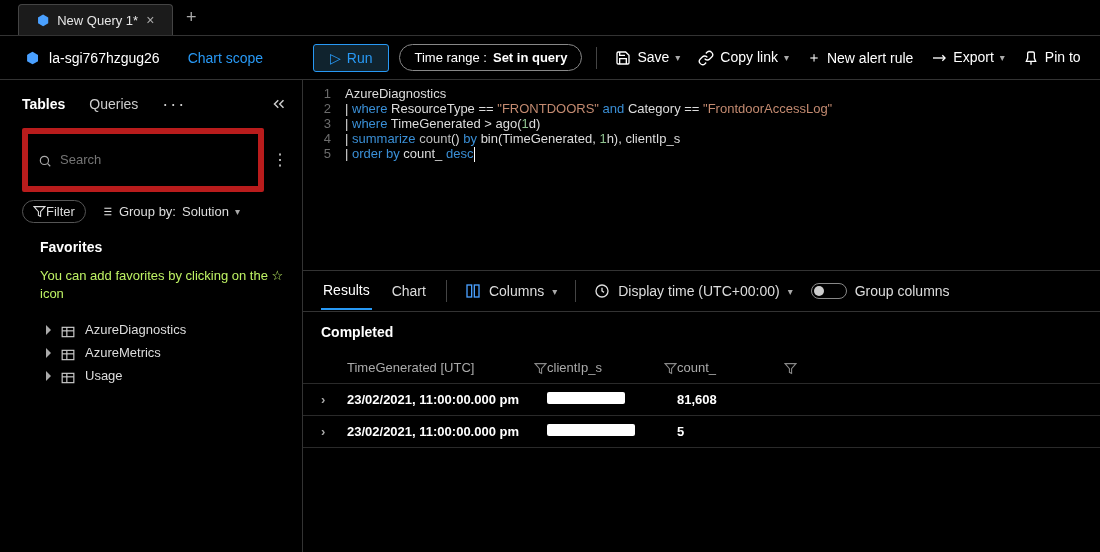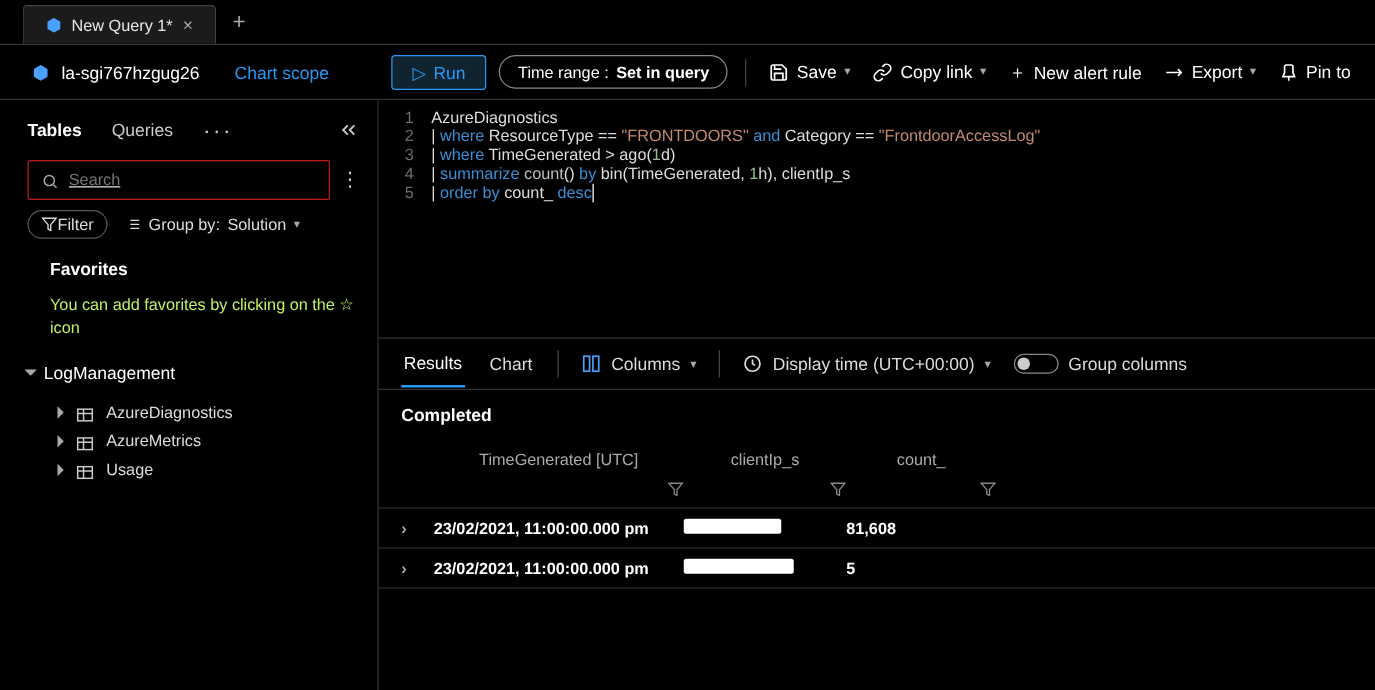--- a/index.html
+++ b/index.html
@@ -30,21 +30,21 @@
   .main { display: flex; height: calc(552px - 36px - 44px); }
 
   
   .sidebar { width: 303px; background: #000; border-right: 1px solid #333; padding: 8px 14px 0 22px; display: flex; flex-direction: column; gap: 8px; }
   .sb-tabs { display: flex; gap: 24px; align-items: center; height: 32px; }
   .sb-tab { color: #ccc; font-size: 14px; cursor: pointer; padding: 4px 0; }
   .sb-tab.active { color: #fff; font-weight: 600; }
   .sb-actions { color: #ccc; font-size: 18px; cursor: pointer; letter-spacing:2px;}
   .sb-collapse-col { margin-left: auto; color: #ccc; cursor: pointer; }
   .sb-search-row { display: flex; align-items: center; gap: 8px; }
-  .sb-search { flex: 1; display: flex; align-items: center; gap: 8px; border: 1px solid #b91c1c; border-radius: 2px; padding: 7px 10px; background: #000; text-decoration: underline; }
+  .sb-search { flex: 1; display: flex; align-items: center; gap: 8px; border: 6px solid #b91c1c; border-radius: 2px; padding: 18px 10px; background: #000; }
   .sb-search input { flex: 1; background: transparent; border: none; outline: none; color: #ccc; font-size: 13px; }
   .sb-vdots { color: #ccc; cursor: pointer; font-size: 16px; }
   .sb-filters { display: flex; align-items: center; gap: 14px; }
   .pill { display: flex; align-items: center; gap: 0; border: 1px solid #555; border-radius: 12px; padding: 3px 10px; font-size: 13px; color: #ddd; cursor: pointer; }
   .pill svg, .thin-icon { width: 13px; height: 13px; }
   .gb-link { display: flex; align-items: center; gap: 6px; color: #ddd; font-size: 13px; cursor: pointer; }
   .sb-collapse-all { display: flex; align-items: center; gap: 10px; color: #ddd; font-size: 13px; cursor: pointer; padding: 6px 0 2px 2px; }
   .sb-section { color: #fff; font-weight: 600; font-size: 14px; padding: 8px 0 4px 18px; }
   .sb-hint { color: #bef264; font-size: 13px; padding: 0 0 6px 18px; line-height: 1.45; }
   .sb-node { display: flex; align-items: center; gap: 8px; color: #fff; font-size: 14px; padding: 4px 0 4px 0; cursor: pointer; }
@@ -78,21 +78,21 @@
   .status-row { padding: 12px 18px; color: #fff; font-weight: 600; font-size: 14px; }
 
   .grid { width: 100%; }
   .grid-header, .grid-row { display: flex; align-items: center; padding: 8px 18px; border-bottom: 1px solid #2a2a2a; }
   .grid-header { color: #aaa; font-size: 13px; font-weight: 400; }
   .cell-expand { width: 26px; color: #aaa; cursor:pointer;}
   .cell-tg { width: 200px; }
   .cell-ip { width: 130px; }
   .cell-cnt { width: 120px; }
   .col-filter { margin-left: auto; color: #888; cursor: pointer; }
-  .hcell { display: flex; align-items: center; gap: 8px; flex-direction: column; }
+  .hcell { display: flex; align-items: center; gap: 8px; }
   .grid-row { color: #fff; font-size: 13px; font-weight: 600; }
   .redact { display:inline-block; height: 12px; background: #fff; border-radius: 2px; filter: blur(0.3px);}
   .redact.a { width: 78px; }
   .redact.b { width: 88px; }
 
   svg { display:inline-block; vertical-align:middle;}
 </style>
 </head>
 <body>
 
@@ -215,24 +215,20 @@
         <span>Group by:</span>
         <span>Solution</span>
         <span class="chev">▾</span>
       </div>
     </div>
 
 
     <div class="sb-section">Favorites</div>
     <div class="sb-hint">You can add favorites by clicking on the ☆ icon</div>
 
-    <div class="sb-node">
-      <span class="caret down"></span>
-      <span>LogManagement</span>
-    </div>
 
     <div id="tree-leaves">
         <div class="sb-leaf">
           <span class="caret"></span>
     <span class="tbl-icon">
       <svg width="14" height="12" viewBox="0 0 24 20" fill="none" stroke="#ccc" stroke-width="2">
               <rect x="2" y="2" width="20" height="16"></rect>
               <line x1="2" y1="8" x2="22" y2="8"></line>
               <line x1="10" y1="2" x2="10" y2="18"></line>
             </svg>

